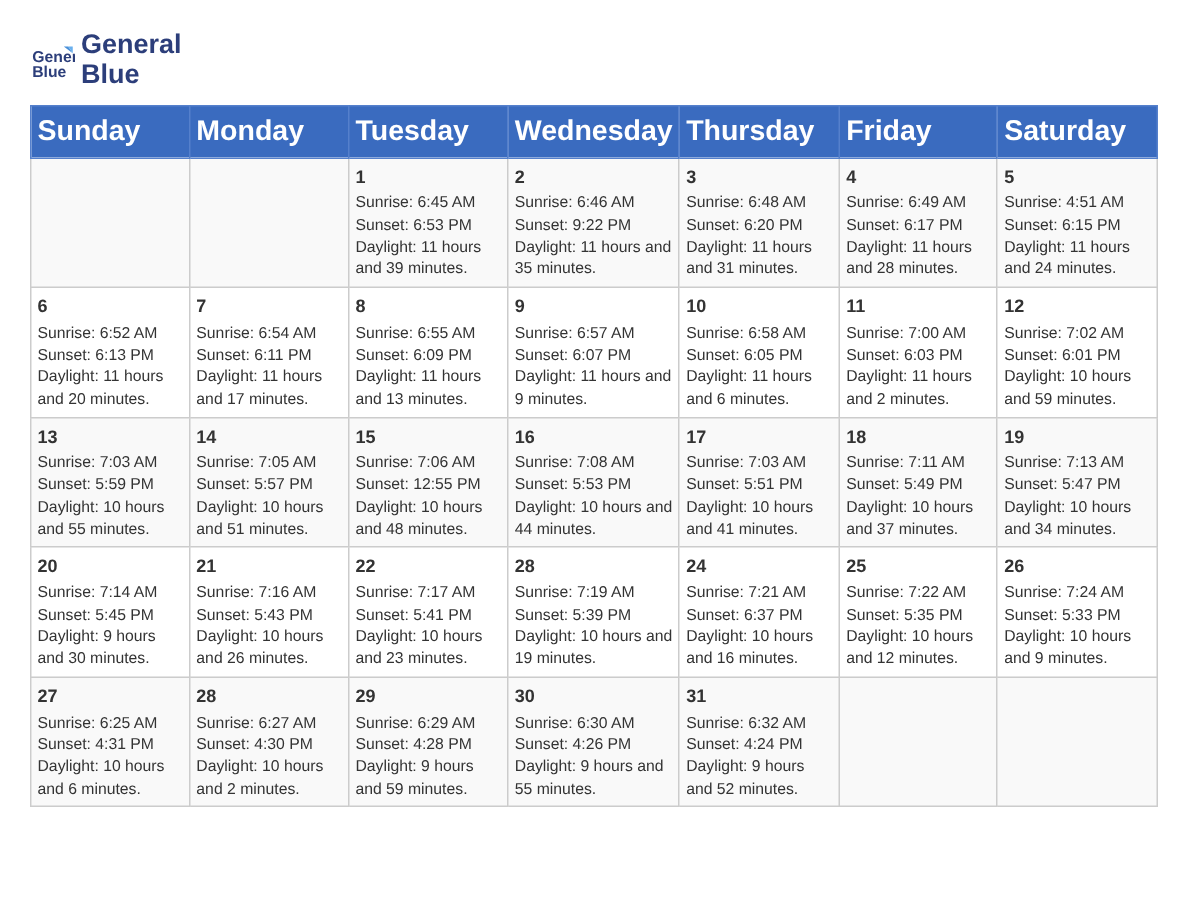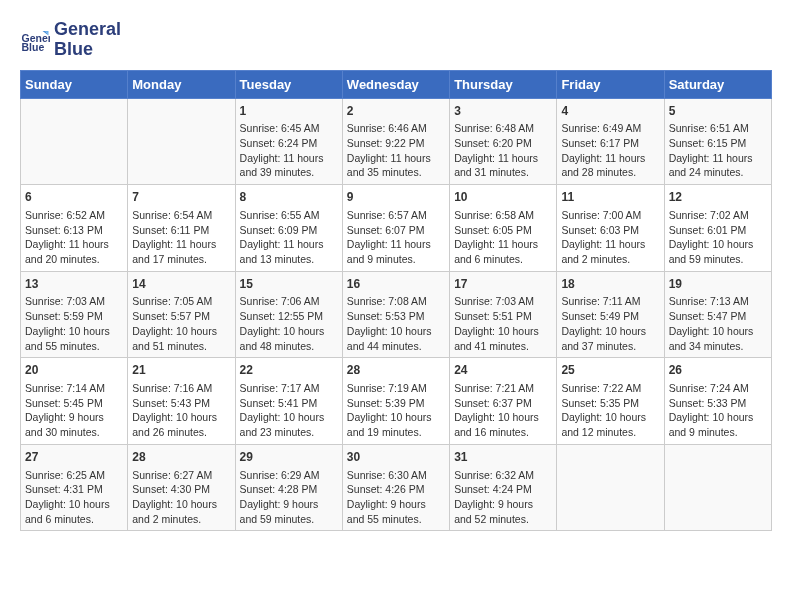--- a/index.html
+++ b/index.html
@@ -49,21 +49,21 @@
     table {
       width: 100%;
       border-collapse: collapse;
       font-size: 11px;
     }
     thead tr th {
       background-color: #3a6bbf;
       color: white;
       padding: 6px 4px;
       text-align: left;
-      font-size: 13px;
+      font-size: 19px;
       font-weight: bold;
       border: 1px solid #5580cc;
     }
     tbody tr td {
       border: 1px solid #ccc;
       vertical-align: top;
       padding: 4px;
       width: calc(100% / 7);
       min-height: 80px;
       color: #333;
@@ -122,21 +122,21 @@
         <th>Saturday</th>
       </tr>
   </thead>
   <tbody id="calendar-body">
   <tr>
         <td class="empty"></td>
         <td class="empty"></td>
         <td>
           <span class="day-num">1</span>
           <div>Sunrise: 6:45 AM</div>
-          <div>Sunset: 6:24 PM</div>
+          <div>Sunset: 6:53 PM</div>
           <div>Daylight: 11 hours and 39 minutes.</div>
         </td>
         <td>
           <span class="day-num">2</span>
           <div>Sunrise: 6:46 AM</div>
           <div>Sunset: 9:22 PM</div>
           <div>Daylight: 11 hours and 35 minutes.</div>
         </td>
         <td>
           <span class="day-num">3</span>
@@ -145,21 +145,21 @@
           <div>Daylight: 11 hours and 31 minutes.</div>
         </td>
         <td>
           <span class="day-num">4</span>
           <div>Sunrise: 6:49 AM</div>
           <div>Sunset: 6:17 PM</div>
           <div>Daylight: 11 hours and 28 minutes.</div>
         </td>
         <td>
           <span class="day-num">5</span>
-          <div>Sunrise: 6:51 AM</div>
+          <div>Sunrise: 4:51 AM</div>
           <div>Sunset: 6:15 PM</div>
           <div>Daylight: 11 hours and 24 minutes.</div>
         </td>
       </tr>
       <tr>
         <td>
           <span class="day-num">6</span>
           <div>Sunrise: 6:52 AM</div>
           <div>Sunset: 6:13 PM</div>
           <div>Daylight: 11 hours and 20 minutes.</div>

